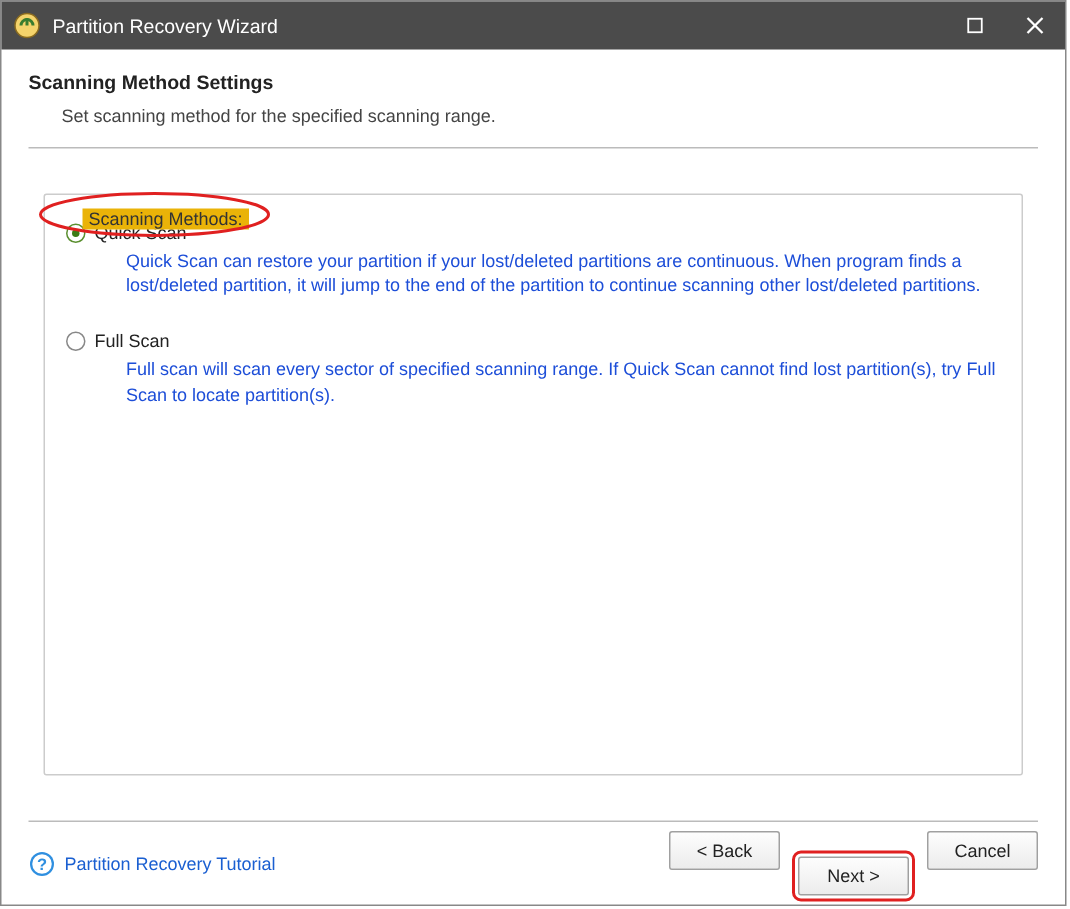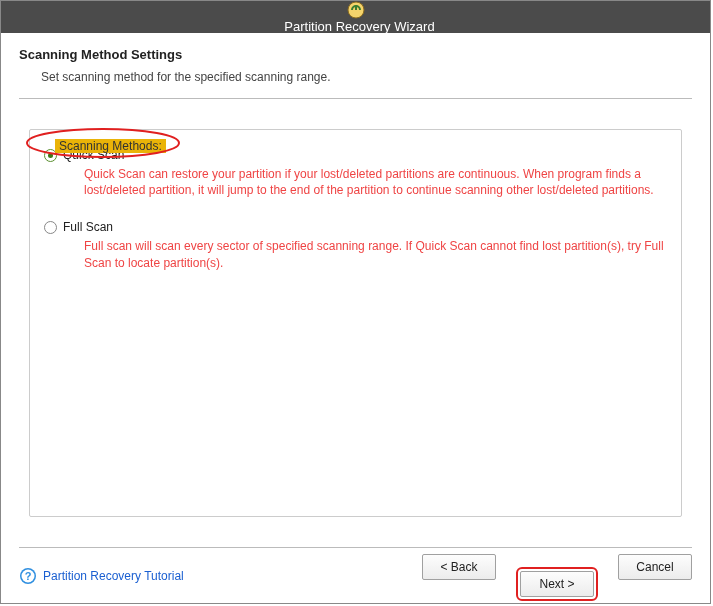--- a/index.html
+++ b/index.html
@@ -18,21 +18,20 @@
     flex-direction: column;
     background: #fff;
   }
   .titlebar {
     height: 32px;
     background: #4b4b4b;
     color: #fff;
     display: flex;
     align-items: center;
     padding: 0 0 0 8px;
-    flex-direction: column;
   }
   .titlebar .app-icon {
     width: 18px; height: 18px;
     margin-right: 8px;
   }
   .titlebar .title {
     flex: 1;
     font-size: 13px;
   }
   .titlebar .win-controls {
@@ -121,21 +120,21 @@
     border-radius: 50%;
     background: #3c7b17;
   }
   .option-label {
     font-size: 12px;
     color: #222;
   }
   .option-desc {
     margin: 4px 0 0 40px;
     font-size: 12px;
-    color: #ef4444;
+    color: #1d4ed8;
     line-height: 1.35;
   }
   .footer {
     height: 56px;
     border-top: 1px solid #bbb;
     margin: 0 18px;
     display: flex;
     align-items: center;
   }
   .help-section {
@@ -147,21 +146,21 @@
     width: 18px; height: 18px;
     margin-right: 6px;
   }
   .help-link {
     color: #1a5fd1;
     font-size: 12px;
     cursor: pointer;
   }
   .buttons {
     display: flex;
-    gap: 24px;
+    gap: 12px;
   }
   .btn {
     min-width: 74px;
     height: 26px;
     background: linear-gradient(#fdfdfd, #ececec);
     border: 1px solid #a0a0a0;
     border-radius: 2px;
     font-size: 12px;
     color: #222;
     cursor: pointer;

